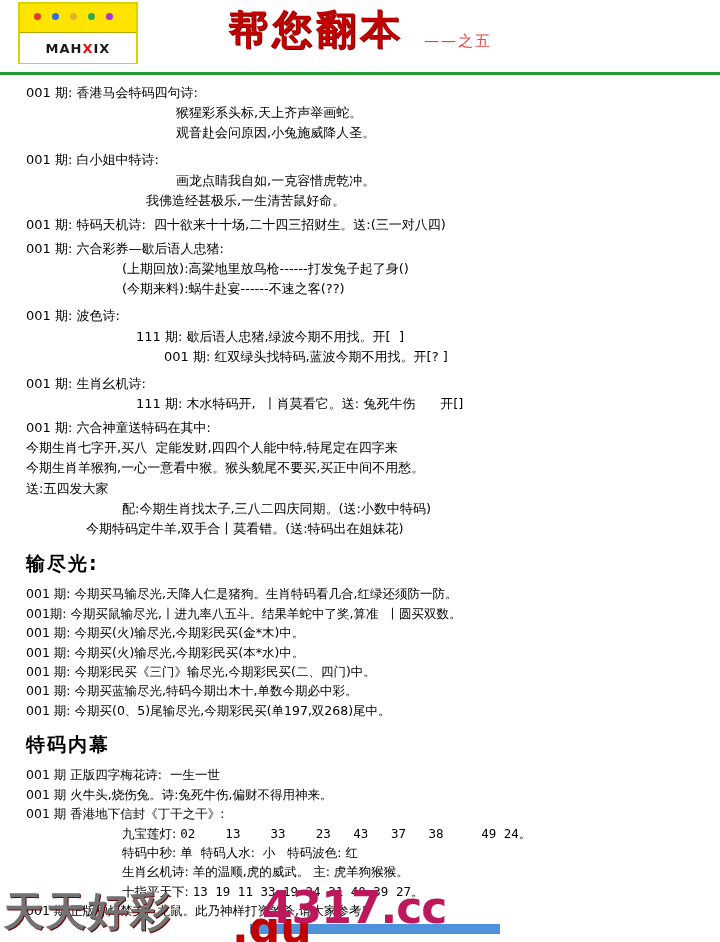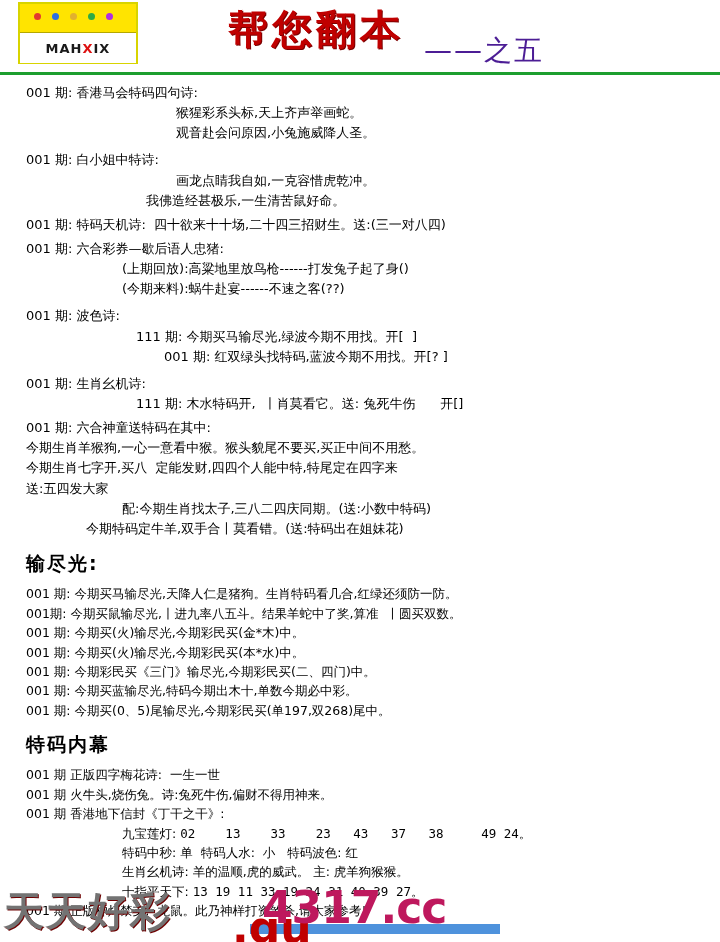--- a/index.html
+++ b/index.html
@@ -42,21 +42,21 @@
   .logo-x{color:#d11; font-weight:bold;}
   .title{
     position:absolute;left:228px;top:2px;
     font-size:40px;font-weight:bold;color:#c00000;
     letter-spacing:4px;
     font-family:"DejaVu Sans","Liberation Sans",sans-serif;
     text-shadow:1px 1px 0 #7a0000;
   }
   .title-sub{
     position:absolute;left:424px;top:32px;
-    font-size:28px;color:#4c1d95;letter-spacing:2px;
+    font-size:15px;color:#ef4444;letter-spacing:2px;
   }
 
   
   .content{position:relative;padding:8px 14px 0 26px;font-size:13px;line-height:1.55;}
   .row{white-space:pre-wrap;}
   .ind1{padding-left:150px;}
   .ind3{padding-left:120px;}
   .ind4{padding-left:138px;}
   .ind5{padding-left:96px;}
   .ind6{padding-left:60px;}
@@ -131,31 +131,31 @@
 
     <div class="row"><span>001 期:</span> <span>特码天机诗:  四十欲来十十场,二十四三招财生。送:(三一对八四)</span></div>
     <div class="gap-s"></div>
 
     <div class="row"><span>001 期:</span> <span>六合彩券—歇后语人忠猪:</span></div>
     <div class="row ind5">(上期回放):高粱地里放鸟枪------打发兔子起了身()</div>
     <div class="row ind5">(今期来料):蜗牛赴宴------不速之客(??)</div>
     <div class="gap"></div>
 
     <div class="row"><span>001 期:</span> <span>波色诗:</span></div>
-    <div class="row ind7"><span>111 期:</span> <span>今期买马输尽光,绿波今期不用找。开[  ]</span></div>
+    <div class="row ind7"><span>111 期:</span> <span>歇后语人忠猪,绿波今期不用找。开[  ]</span></div>
     <div class="row ind4"><span>001 期:</span> <span>红双绿头找特码,蓝波今期不用找。开[? ]</span></div>
     <div class="gap"></div>
 
     <div class="row"><span>001 期:</span> <span>生肖幺机诗:</span></div>
     <div class="row ind7"><span>111 期:</span> <span>木水特码开,  丨肖莫看它。送: 兔死牛伤      开[]</span></div>
     <div class="gap-s"></div>
 
     <div class="row"><span>001 期:</span> <span>六合神童送特码在其中:</span></div>
+    <div class="row">今期生肖七字开,买八  定能发财,四四个人能中特,特尾定在四字来</div>
     <div class="row">今期生肖羊猴狗,一心一意看中猴。猴头貌尾不要买,买正中间不用愁。</div>
-    <div class="row">今期生肖七字开,买八  定能发财,四四个人能中特,特尾定在四字来</div>
     <div class="row">送:五四发大家</div>
     <div class="row ind5">配:今期生肖找太子,三八二四庆同期。(送:小数中特码)</div>
     <div class="row ind6">今期特码定牛羊,双手合丨莫看错。(送:特码出在姐妹花)</div>
 
     <div class="sect">输尽光:</div>
     <div class="row small"><span>001 期:</span> <span>今期买马输尽光,天降人仁是猪狗。生肖特码看几合,红绿还须防一防。</span></div>
     <div class="row small"><span>001期:</span> <span>今期买鼠输尽光,丨进九率八五斗。结果羊蛇中了奖,算准  丨圆买双数。</span></div>
     <div class="row small"><span>001 期:</span> <span>今期买(火)输尽光,今期彩民买(金*木)中。</span></div>
     <div class="row small"><span>001 期:</span> <span>今期买(火)输尽光,今期彩民买(本*水)中。</span></div>
     <div class="row small"><span>001 期:</span> <span>今期彩民买《三门》输尽光,今期彩民买(二、四门)中。</span></div>

